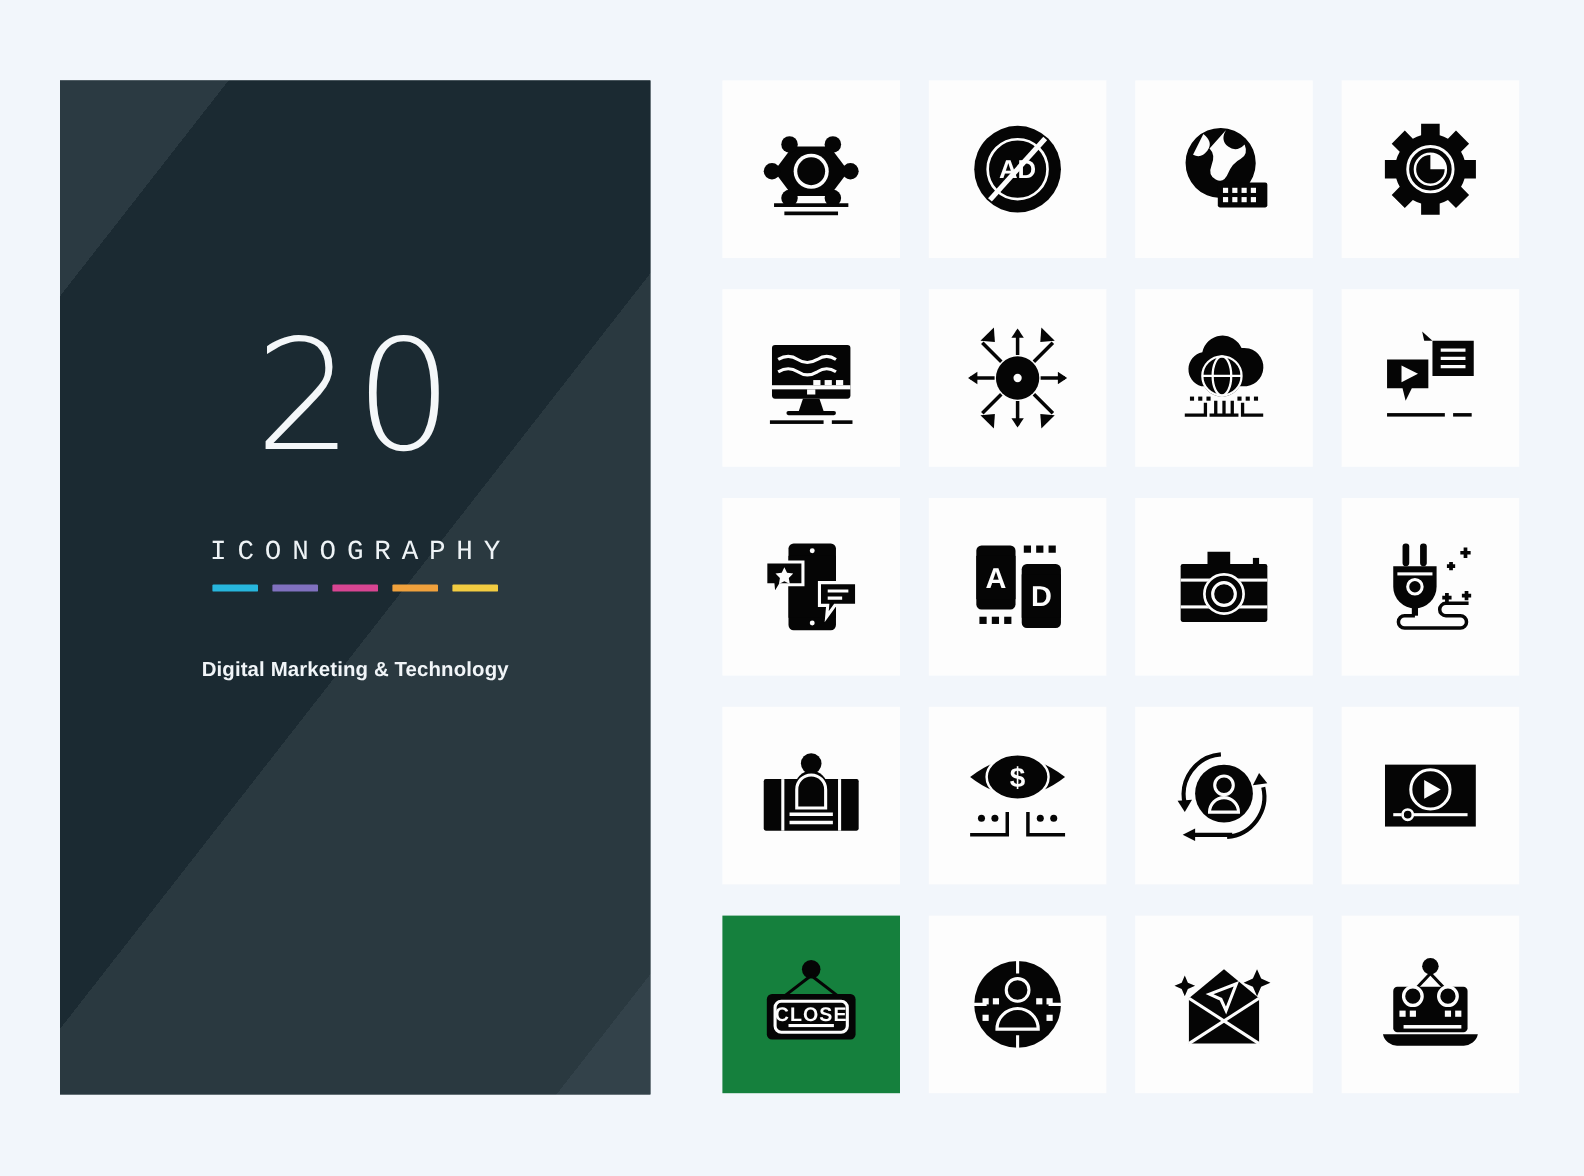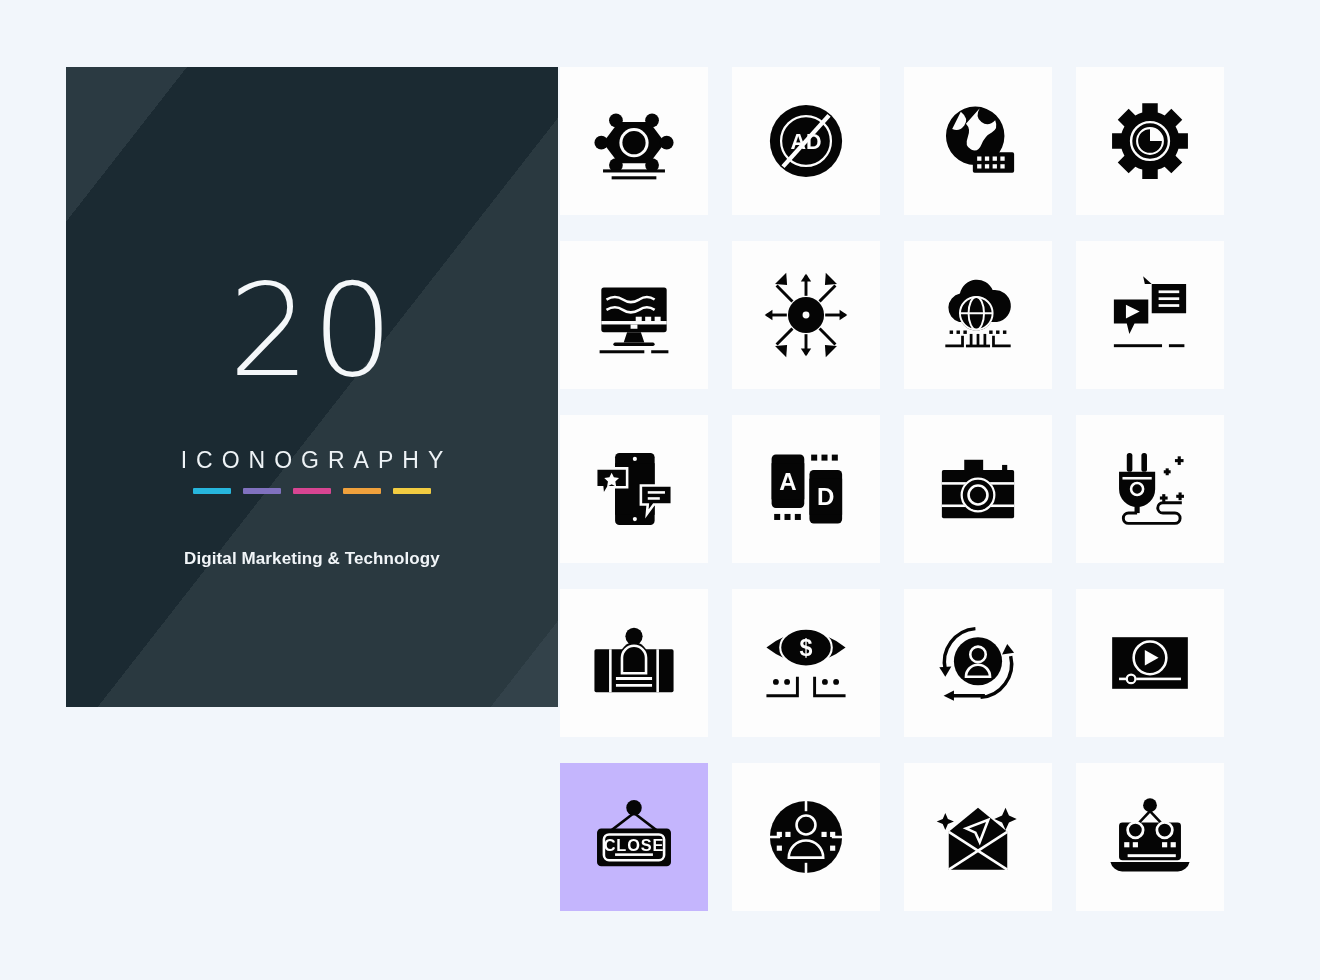--- a/index.html
+++ b/index.html
@@ -15,24 +15,24 @@
   }
   .page {
     position: relative;
     width: 1320px;
     height: 980px;
   }
 
   
   .cover {
     position: absolute;
-    left: 66px;
+    left: 50px;
     top: 67px;
     width: 492px;
-    height: 640px;
+    height: 845px;
     background: #23323a;
     overflow: hidden;
   }
   .cover .stripes {
     position: absolute;
     inset: -40%;
     background:
       linear-gradient(128deg,
         #17262e 0%,
         #17262e 20%,
@@ -63,20 +63,21 @@
     letter-spacing: 2px;
     font-family: "DejaVu Sans", sans-serif;
   }
   .cover-sub {
     margin-top: 52px;
     font-size: 23px;
     letter-spacing: 9px;
     color: #eef3f6;
     font-weight: 400;
     padding-left: 9px;
+    font-family: Liberation Mono, monospace;
   }
   .swatches {
     margin-top: 14px;
     display: flex;
     gap: 12px;
   }
   .swatch {
     width: 38px;
     height: 6px;
     border-radius: 1px;
@@ -85,21 +86,21 @@
     margin-top: 55px;
     font-size: 17px;
     font-weight: 700;
     color: #f1f5f8;
     letter-spacing: 0.1px;
   }
 
   
   .grid {
     position: absolute;
-    left: 560px;
+    left: 602px;
     top: 67px;
     width: 665px;
     display: grid;
     grid-template-columns: repeat(4, 148px);
     grid-template-rows: repeat(5, 148px);
     column-gap: 24px;
     row-gap: 26px;
   }
   .cell {
     width: 148px;
@@ -443,21 +444,21 @@
           <rect x="6" y="20" width="88" height="60"></rect>
           <circle cx="50" cy="44" r="19" fill="none" stroke="#fdfdfd" stroke-width="3"></circle>
           <path d="M44 35 l16 9 l-16 9 Z" fill="#fdfdfd"></path>
           <rect x="14" y="67" width="72" height="3" fill="#fdfdfd"></rect>
           <circle cx="28" cy="68.5" r="6" fill="#050505"></circle>
           <circle cx="28" cy="68.5" r="5" fill="none" stroke="#fdfdfd" stroke-width="2.6"></circle>
         </g>
       </svg>
     </div>
 
-    <div class="cell" style="background: #c4b5fd;">
+    <div class="cell" style="background: #15803d;">
       <svg viewBox="0 0 100 100">
         <g class="ico">
           <circle cx="50" cy="16" r="9"></circle>
           <g stroke="#050505" stroke-width="3">
             <path d="M50 22 L24 42"></path>
               <path d="M50 22 L76 42"></path>
           </g>
           <rect x="7" y="40" width="86" height="44" rx="5"></rect>
           <rect x="15" y="47" width="70" height="30" rx="6" fill="none" stroke="#fdfdfd" stroke-width="3"></rect>
           <text x="50" y="66" text-anchor="middle" font-family="Liberation Sans, sans-serif" font-size="19" font-weight="700" fill="#fdfdfd" letter-spacing="1">CLOSE</text>

